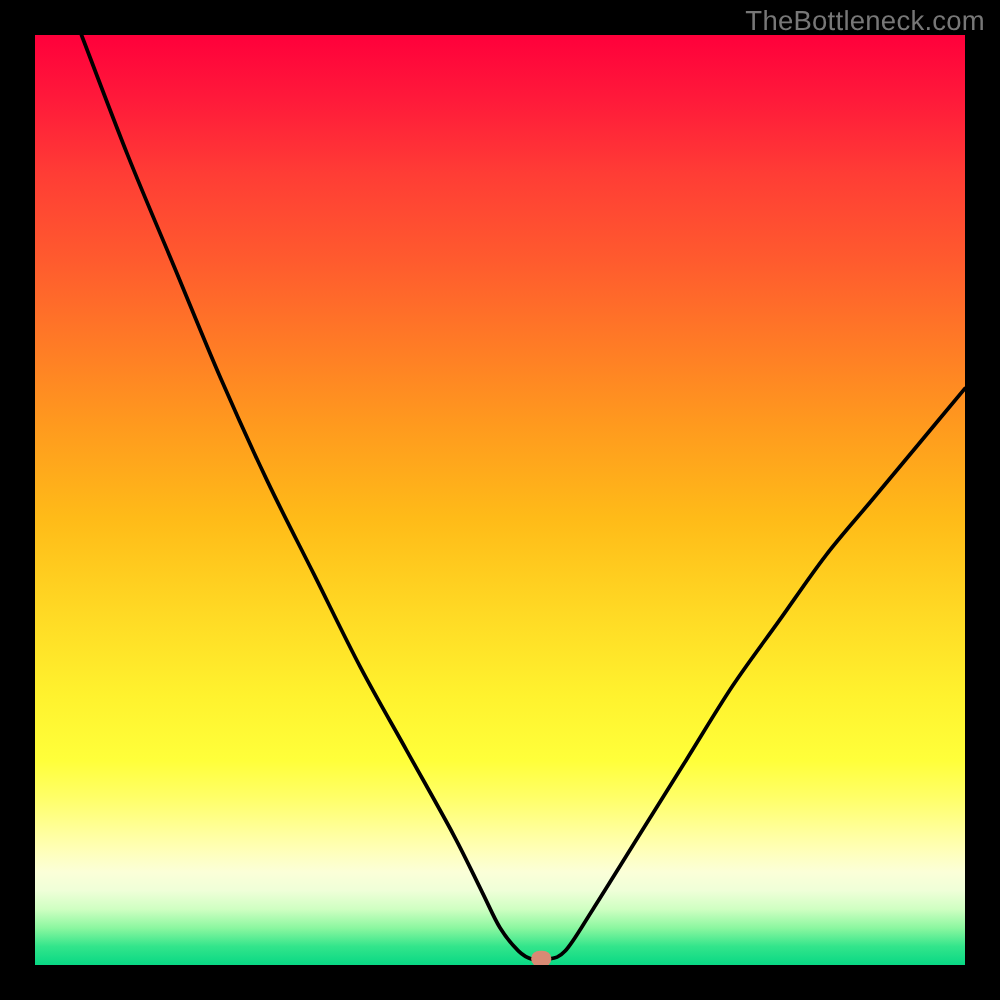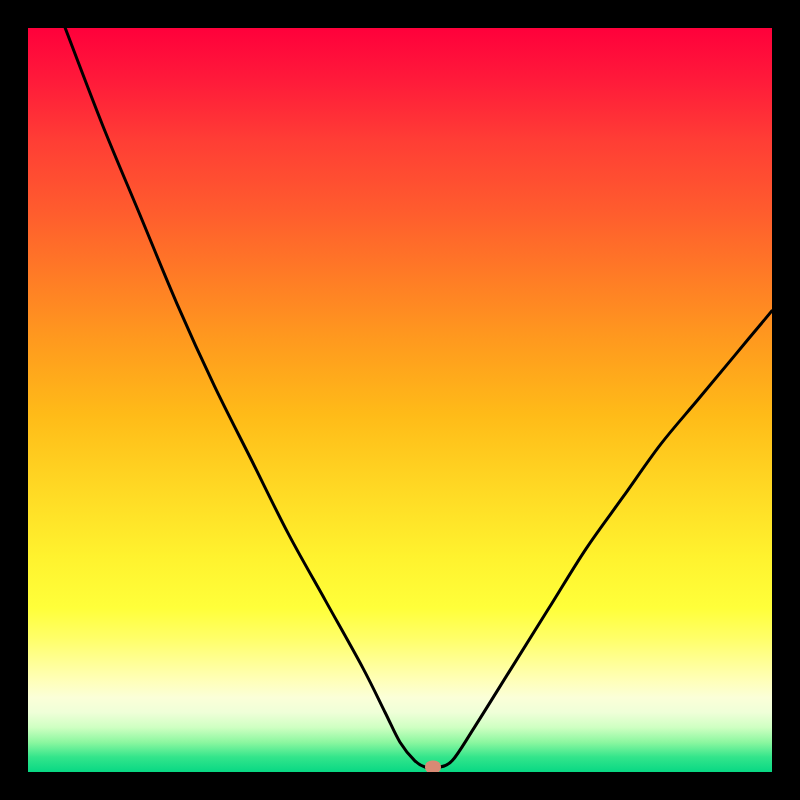--- a/index.html
+++ b/index.html
@@ -71,20 +71,21 @@
     border-radius: 7px / 6px;
     background: #d88a74;
     transform: translate(-50%, -50%);
     z-index: 5;
   }
 </style>
 </head>
 <body>
 
 <div class="frame">
+  <div class="watermark">TheBottleneck.com</div>
 
   <div class="plot-area">
     <div class="gradient"></div>
     <svg class="curve" viewBox="0 0 744 744" preserveAspectRatio="none">
       <path fill="none" stroke="#000" stroke-width="3" stroke-linecap="round" d="M 37.20 0.00 C 43.40 16.12, 62.00 65.72, 74.40 96.72 C 86.80 127.72, 99.20 156.24, 111.60 186.00 C 124.00 215.76, 136.40 246.76, 148.80 275.28 C 161.20 303.80, 173.60 331.08, 186.00 357.12 C 198.40 383.16, 210.80 406.72, 223.20 431.52 C 235.60 456.32, 248.00 482.36, 260.40 505.92 C 272.80 529.48, 285.20 550.56, 297.60 572.88 C 310.00 595.20, 324.88 621.24, 334.80 639.84 C 344.72 658.44, 350.92 672.08, 357.12 684.48 C 363.32 696.88, 367.04 706.18, 372.00 714.24 C 376.96 722.30, 382.54 728.62, 386.88 732.84 C 391.22 737.06, 394.32 738.42, 398.04 739.54 C 401.76 740.65, 404.86 740.65, 409.20 739.54 C 413.54 738.42, 417.88 739.54, 424.08 732.84 C 430.28 726.14, 436.48 714.86, 446.40 699.36 C 456.32 683.86, 471.20 659.68, 483.60 639.84 C 496.00 620.00, 508.40 600.16, 520.80 580.32 C 533.20 560.48, 545.60 539.40, 558.00 520.80 C 570.40 502.20, 582.80 486.08, 595.20 468.72 C 607.60 451.36, 620.00 432.76, 632.40 416.64 C 644.80 400.52, 657.20 386.88, 669.60 372.00 C 682.00 357.12, 694.40 342.24, 706.80 327.36 C 719.20 312.48, 737.80 290.16, 744.00 282.72"></path>
     </svg>
     <div class="marker" style="left: 405.48px; top: 738.792px;"></div>
   </div>
 </div>
 

